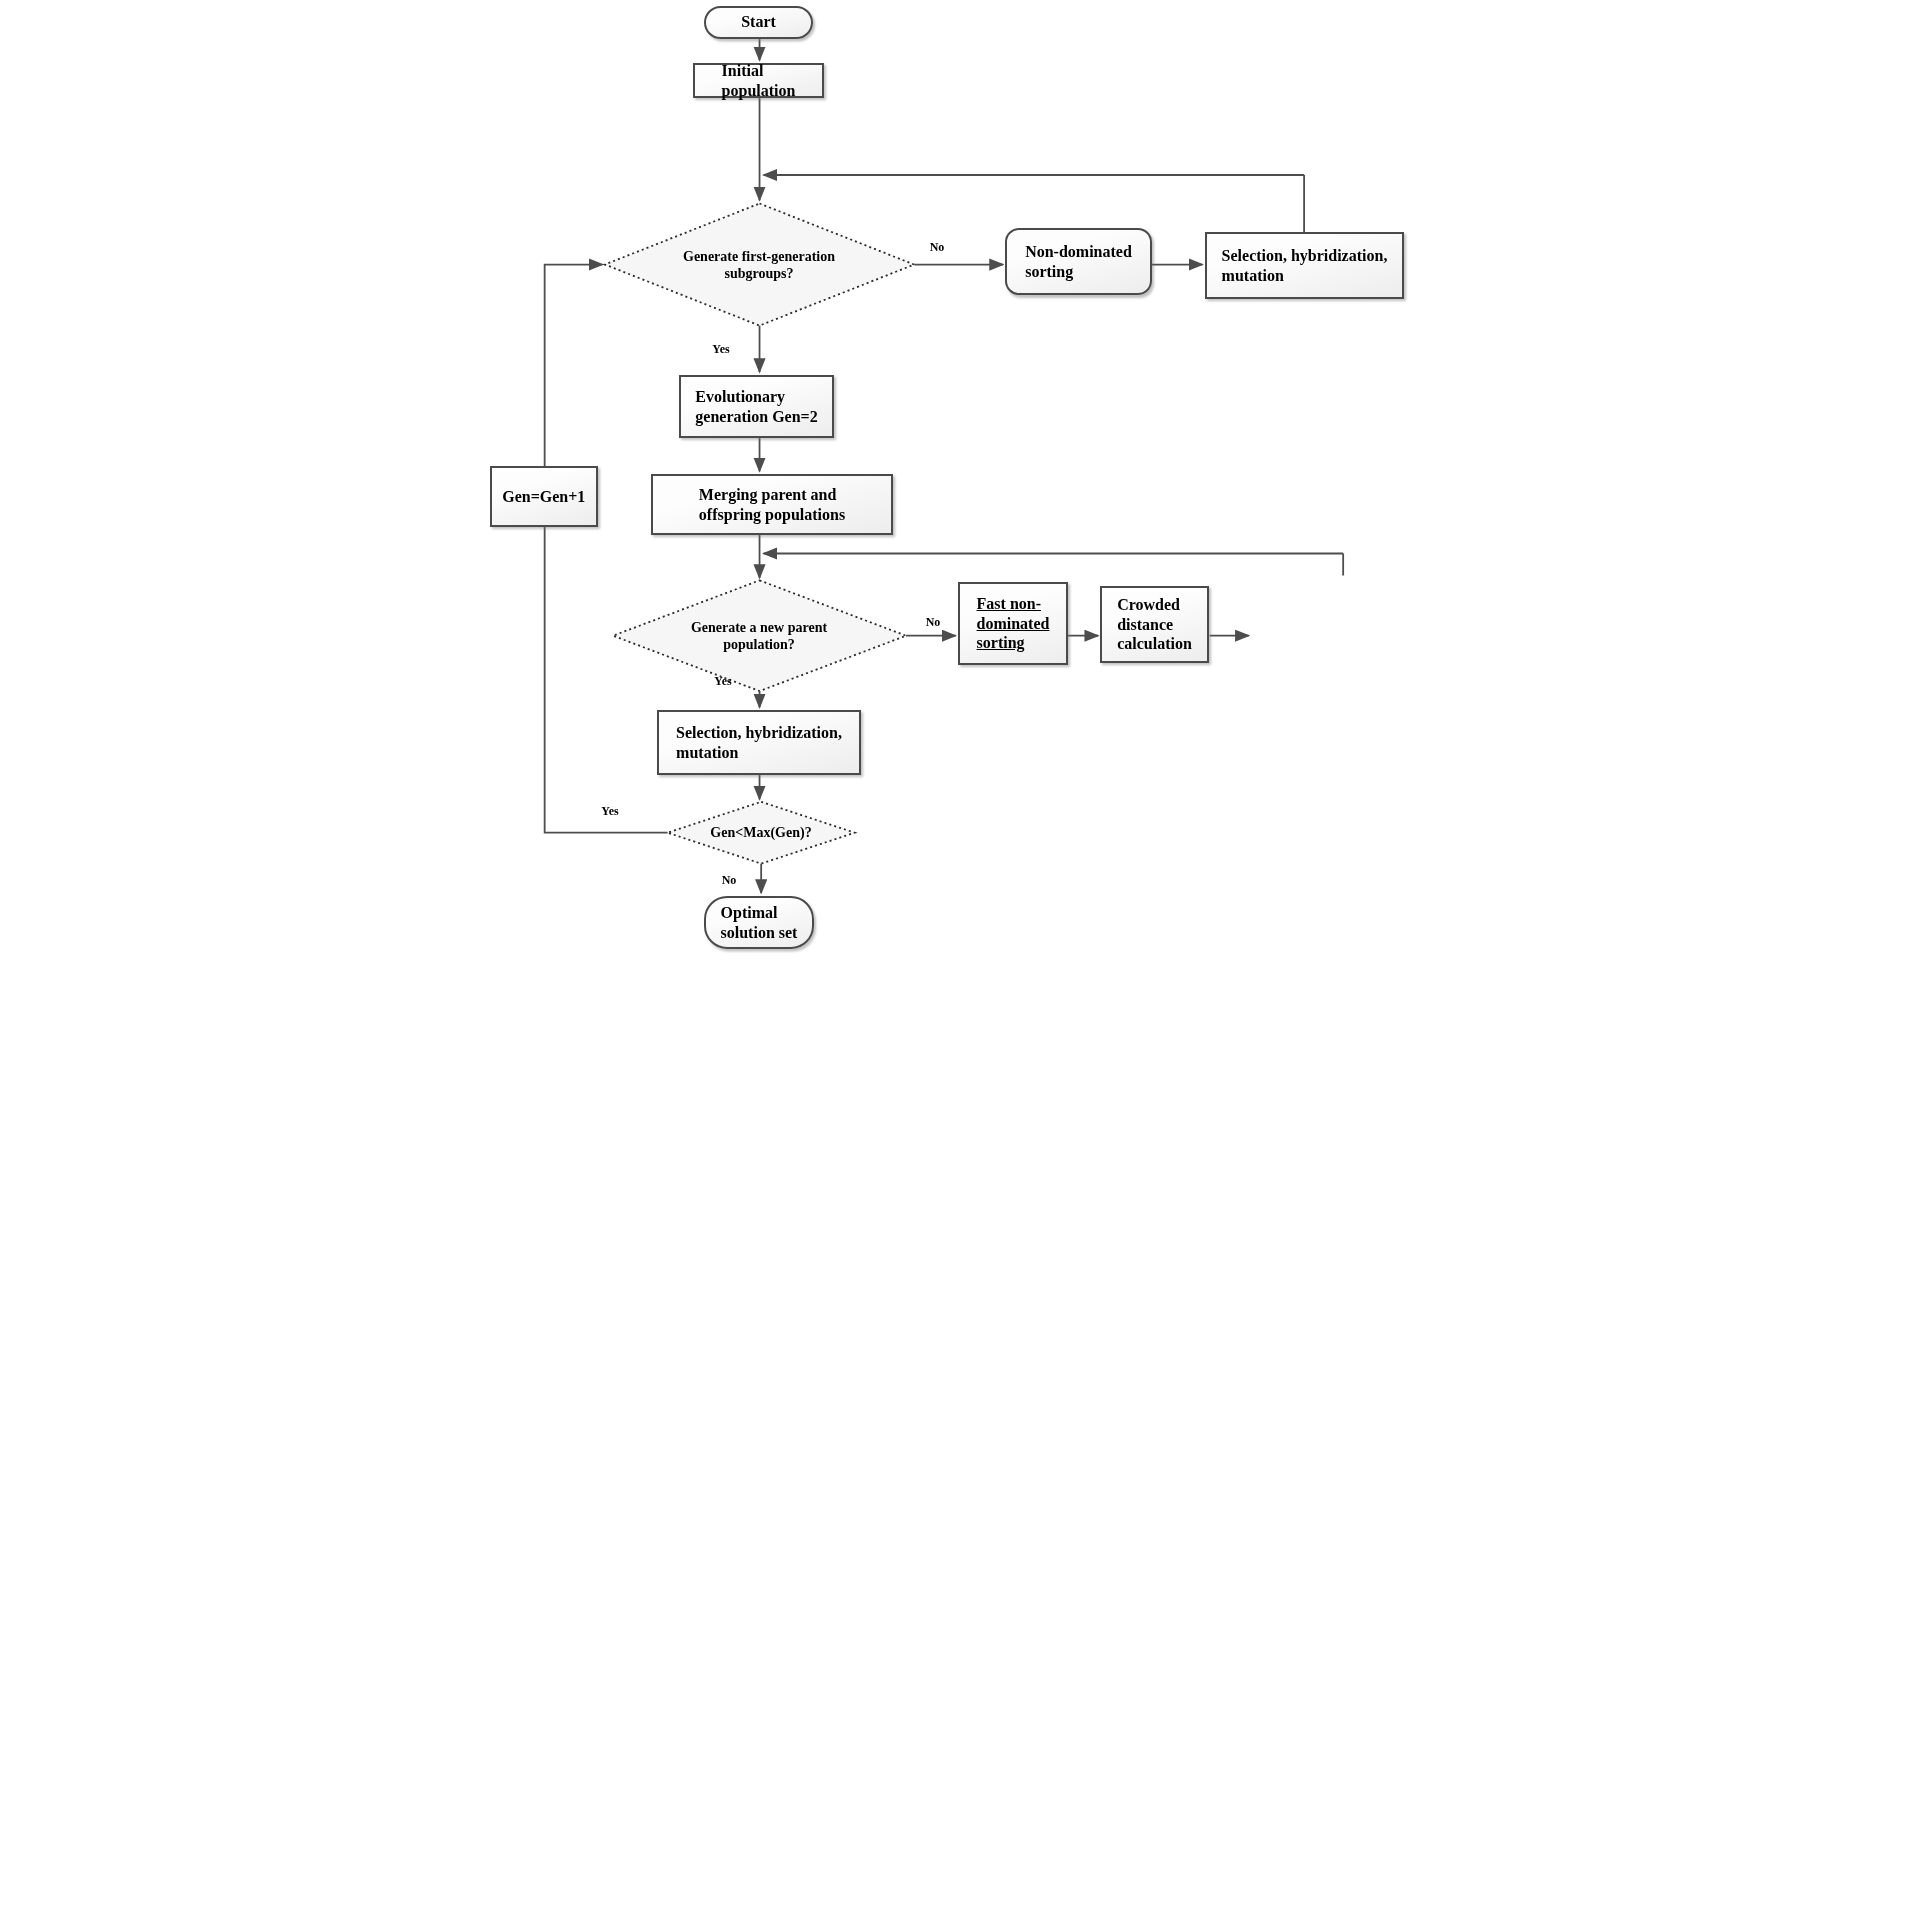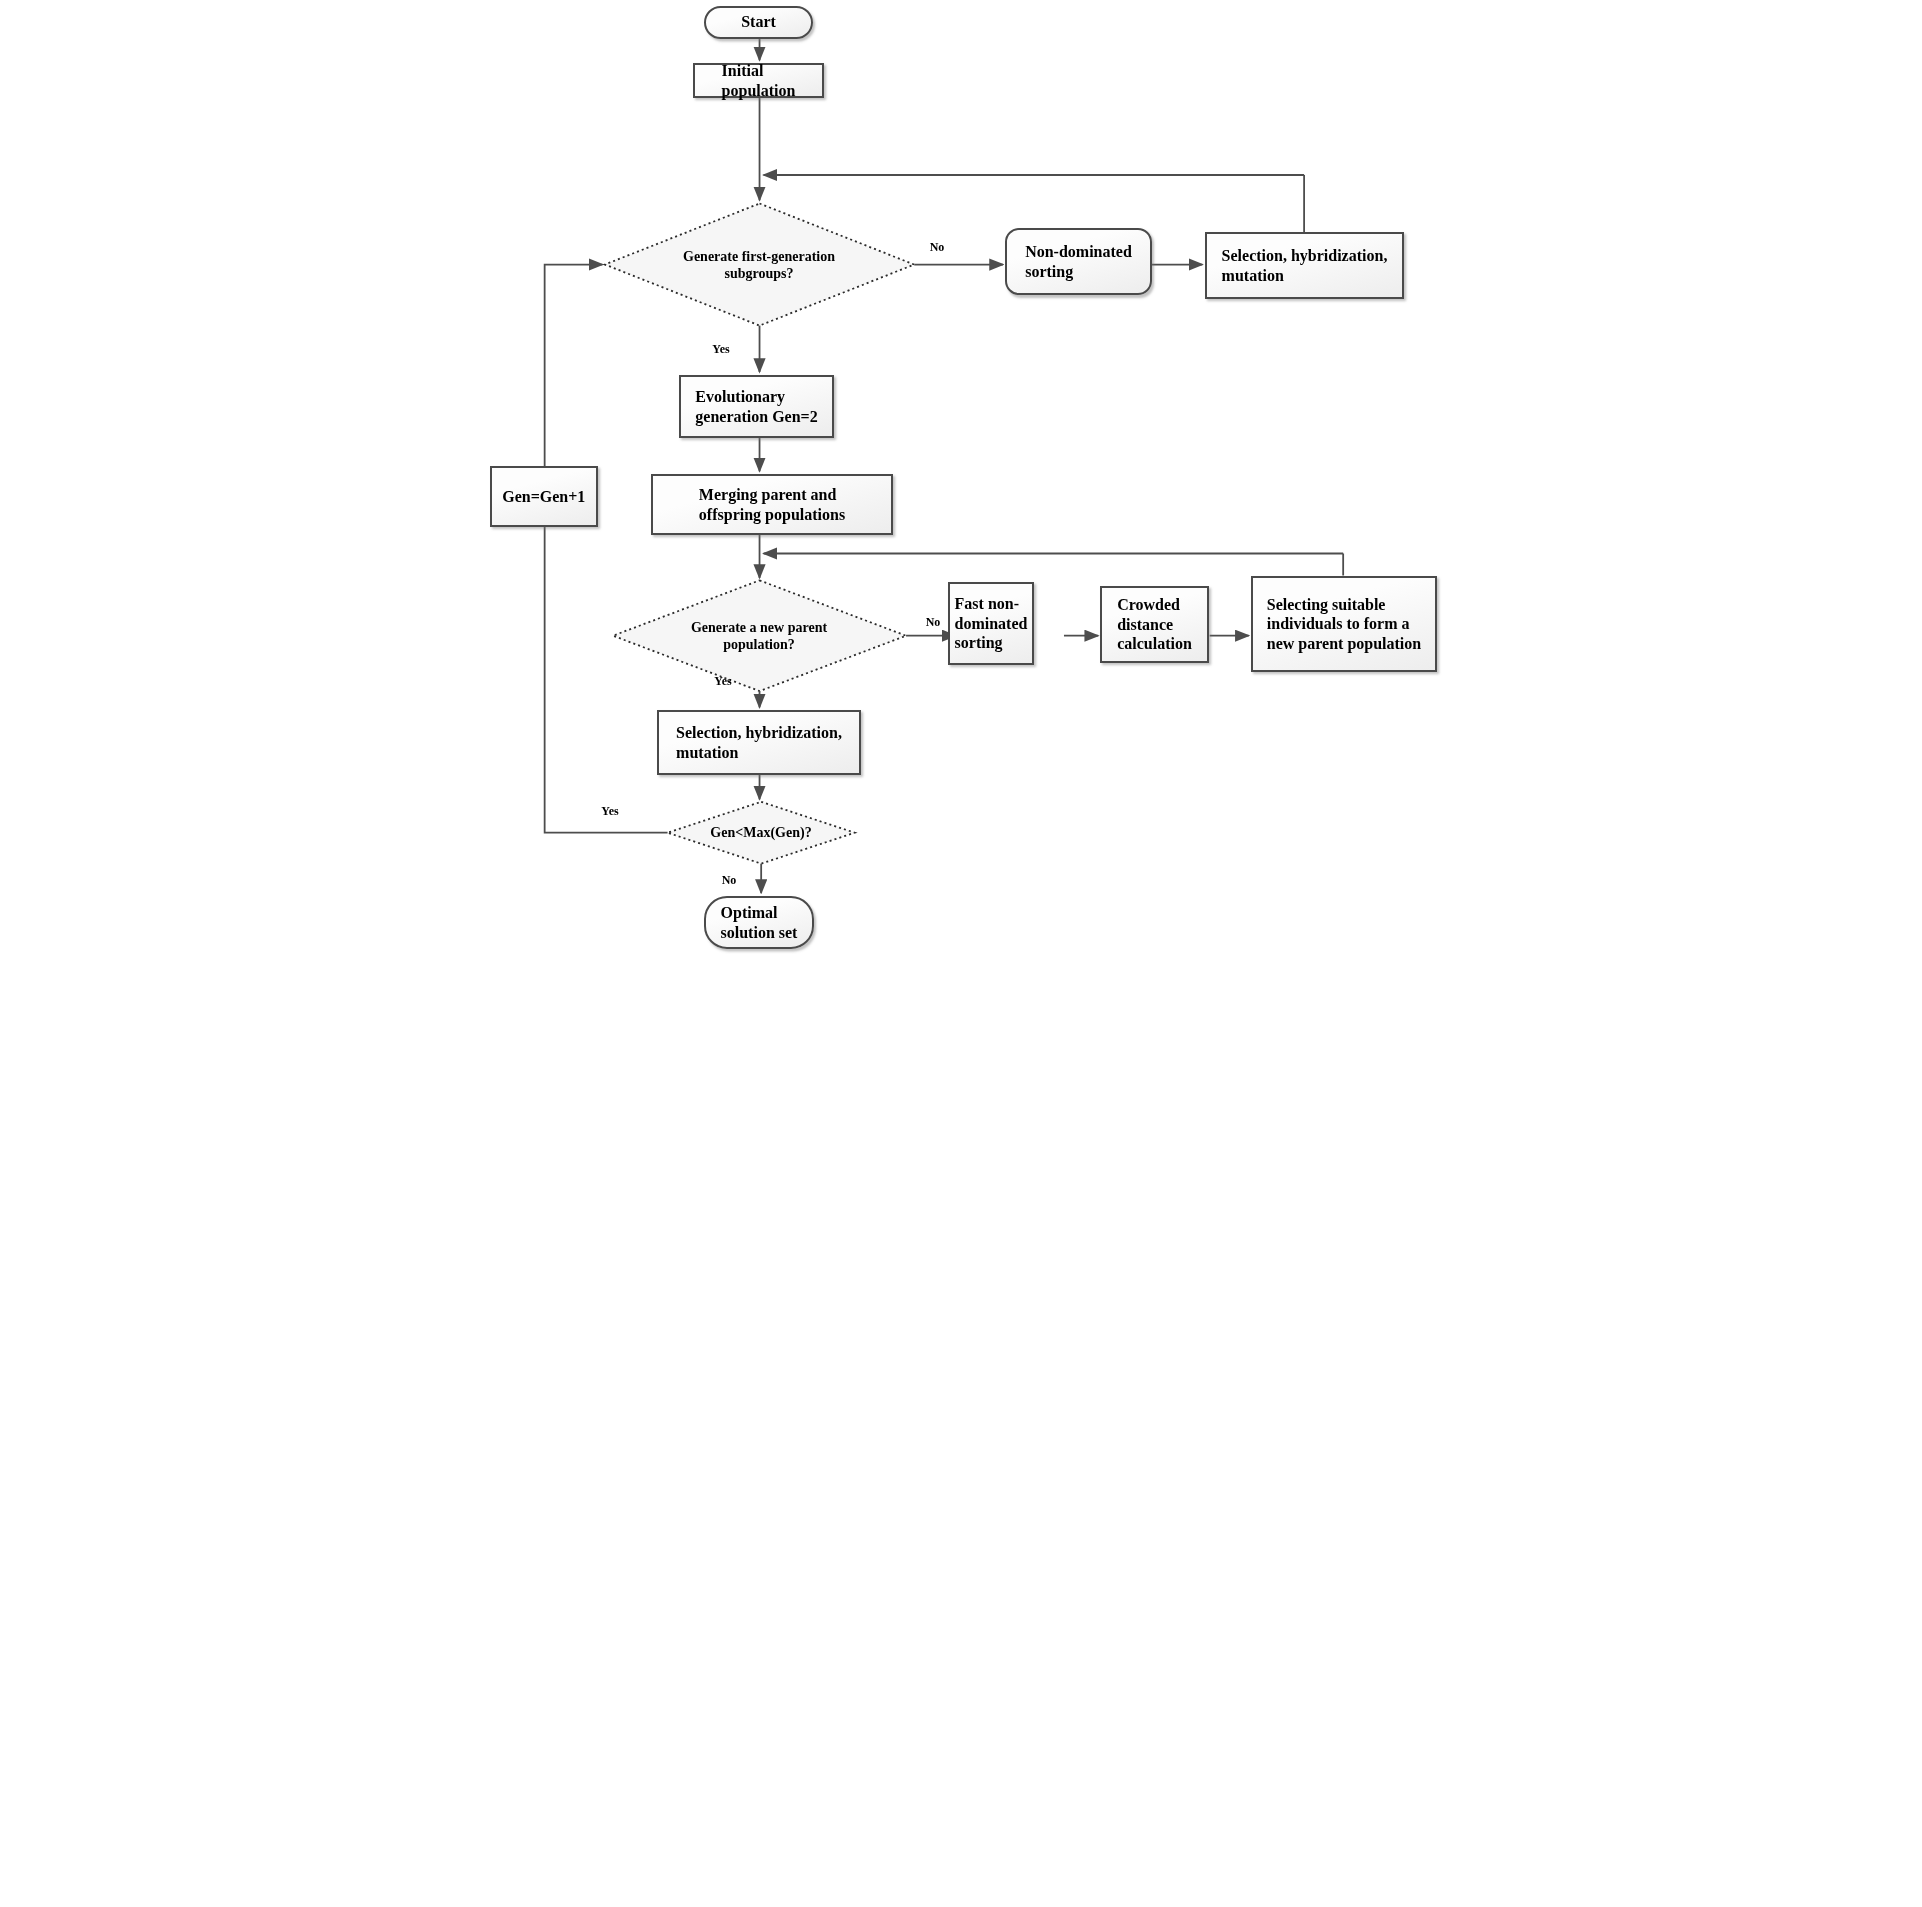--- a/index.html
+++ b/index.html
@@ -90,31 +90,28 @@
 
   <div class="node box" style="left:725px;top:232px;width:199px;height:67px;">Selection, hybridization,
 mutation</div>
 
   <div class="node box" style="left:199px;top:375px;width:155px;height:63px;">Evolutionary
 generation Gen=2</div>
 
   <div class="node box" style="left:171px;top:474px;width:242px;height:61px;">Merging parent and
 offspring populations</div>
 
-  <div class="node box" style="left:468px;top:582px;width:86px;height:83px;">Fast non-
+  <div class="node box" style="left:478px;top:582px;width:110px;height:83px;text-decoration:underline;">Fast non-
 dominated
 sorting</div>
 
   <div class="node box" style="left:620px;top:586px;width:109px;height:77px;">Crowded
 distance
 calculation</div>
 
-  <div class="node box" style="left:771px;top:576px;width:186px;height:96px;">Selecting suitable
-individuals to form a
-new parent population</div>
 
   <div class="node box" style="left:177px;top:710px;width:204px;height:65px;">Selection, hybridization,
 mutation</div>
 
   <div class="node box" style="left:9.8px;top:466px;width:108px;height:61px;">Gen=Gen+1</div>
 
   <div class="node box terminal" style="left:224px;top:896px;width:110px;height:53px;border-radius:23px;">Optimal
 solution set</div>
 
   <div class="diamond-label" style="left:279px;top:265px;width:220px;">Generate first-generation

